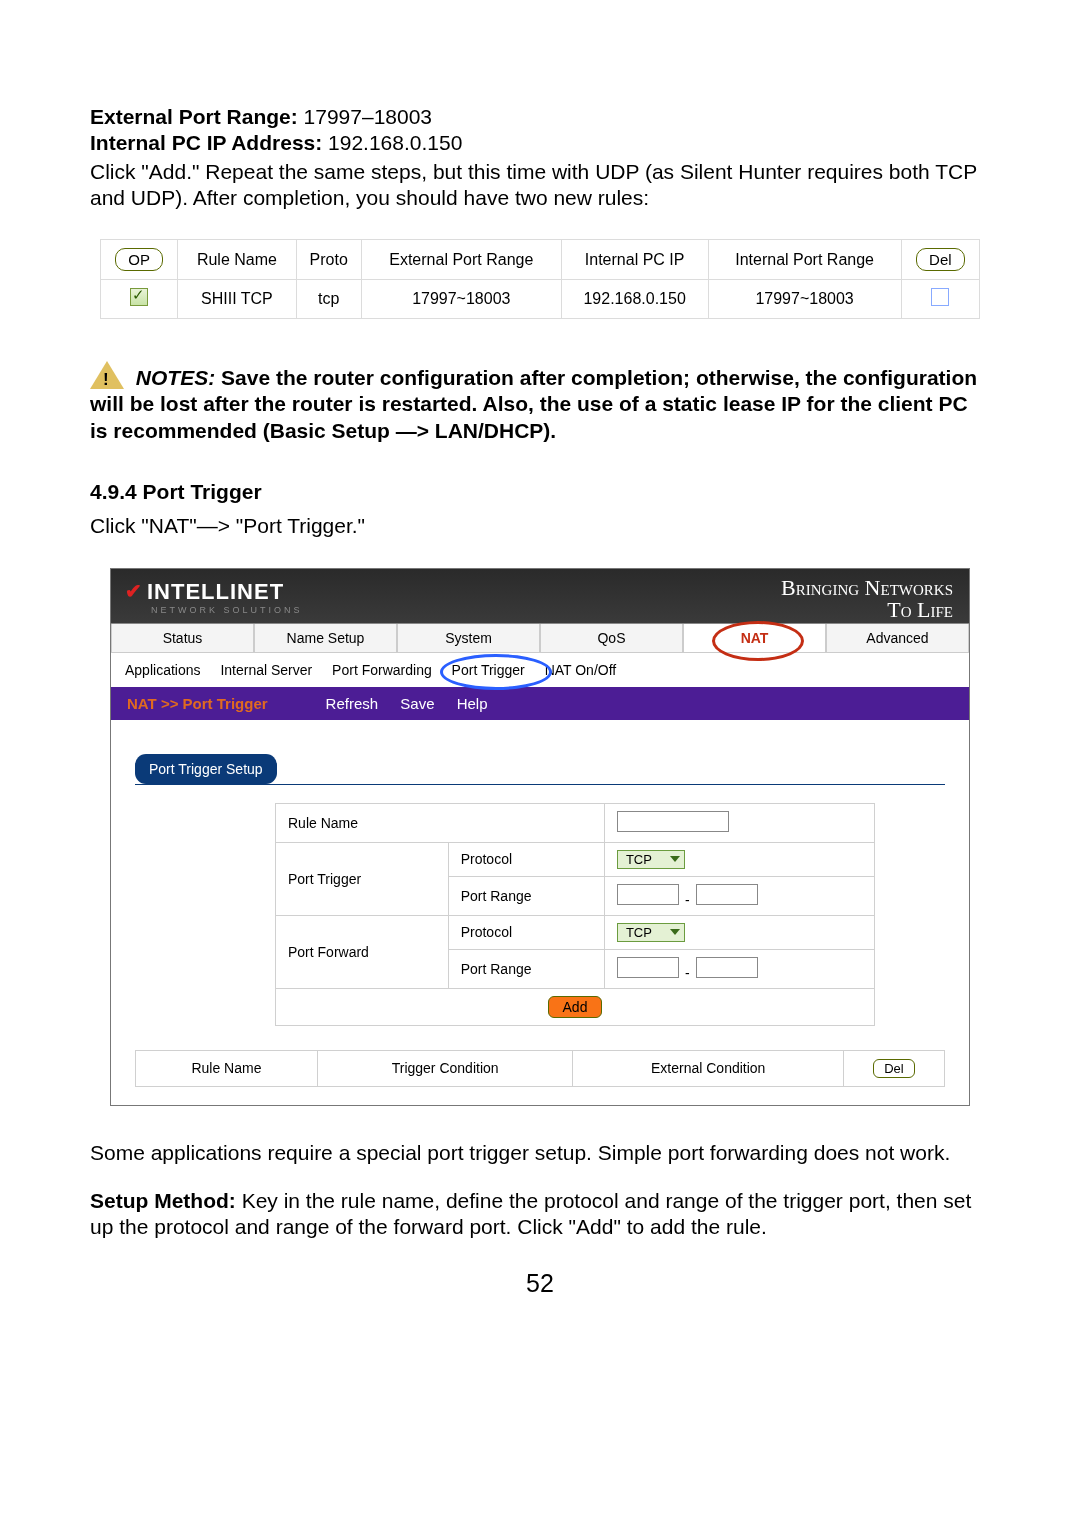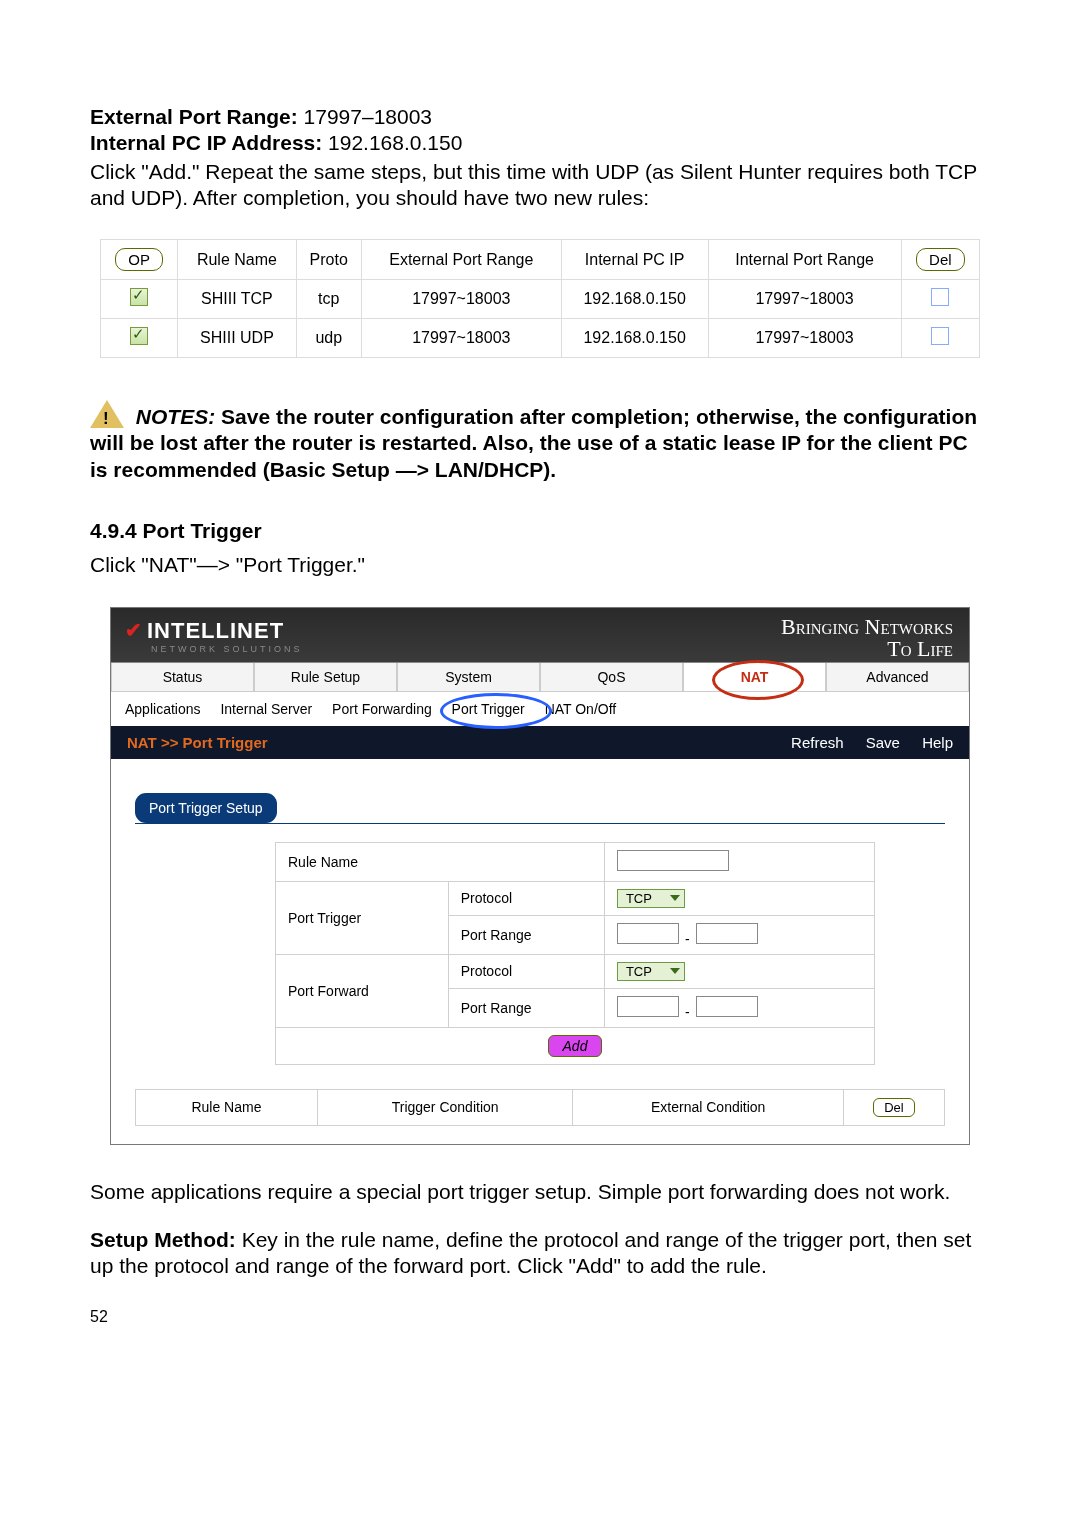--- a/index.html
+++ b/index.html
@@ -192,27 +192,28 @@
   .subnav .ring::after{
     content:"";
     position:absolute;
     left:-12px;top:-8px;
     width:106px;height:30px;
     border:3px solid #2a5fff;
     border-radius:50%;
     pointer-events:none;
   }
   .blackbar{
-    background:#0f172a;
+    background:#4c1d95;
     color:#fff;
     padding:8px 16px;
     display:flex;
-    justify-content:space-between;
+    justify-content:flex-start;
     align-items:center;
     font-size:15px;
+    gap:40px;
   }
   .blackbar .bc{color:#e06a20;font-weight:bold;}
   .blackbar .rtbtns span{margin-left:18px;}
   .greybar{
     height:34px;background:#fff;
   }
   .bluetab{
     background:#0a3a78;
     color:#fff;
     display:inline-block;
@@ -264,25 +265,24 @@
     border-top:6px solid #3a6b1a;
   }
   .range .txt{width:60px;}
   .range .dash{margin:0 6px;}
   .addbtn-row{
     text-align:center;
   }
   .addbtn{
     display:inline-block;
     border:1px solid #5a6a00;
-    background:#d946ef;
+    background:#f97316;
     border-radius:6px;
     padding:2px 14px;
     font-size:14px;
-    font-style:italic;
   }
   table.resbar{
     margin:24px 24px 18px 24px;
     width:calc(100% - 48px);
     border-collapse:collapse;
     font-size:14px;
   }
   table.resbar td{
     border:1px solid #d0d0d0;
     padding:8px 10px;
@@ -293,22 +293,22 @@
     display:inline-block;border:1px solid #5a6a00;background:#fff;border-radius:6px;padding:1px 10px;font-size:13px;
   }
   .after-router{
     margin-top:34px;
     font-size:21px;
     line-height:1.25;
   }
   .after-router p{margin:0 0 22px 0;}
   .after-router .sm{font-weight:bold;}
   .pageno{
-    text-align:left;
-    font-size:16px;
+    text-align:center;
+    font-size:25px;
     margin-top:28px;
   }
 </style>
 </head>
 <body>
 
 <div class="page">
 
   <div class="intro">
     <p class="kv"><span class="k">External Port Range:</span><span> 17997–18003</span></p>
@@ -330,50 +330,41 @@
       </tr>
       <tr>
         <td><span class="chk checked"></span></td>
         <td class="bluecell">SHIII TCP</td>
         <td>tcp</td>
         <td>17997~18003</td>
         <td>192.168.0.150</td>
         <td>17997~18003</td>
         <td><span class="chk empty"></span></td>
       </tr>
-      <tr>
-        <td><span class="chk checked"></span></td>
-        <td class="bluecell">SHIII UDP</td>
-        <td>udp</td>
-        <td>17997~18003</td>
-        <td>192.168.0.150</td>
-        <td>17997~18003</td>
-        <td><span class="chk empty"></span></td>
-      </tr>
     </tbody>
       </table>
   </div>
 
   <div class="notes">
     <span class="warnico"></span>
     <span class="notes-label">NOTES:</span><b>  Save the router configuration after completion; otherwise, the configuration will be lost after the router is restarted. Also, the use of a static lease IP for the client PC is recommended (Basic Setup —&gt; LAN/DHCP).</b>
   </div>
 
   <div class="sect">4.9.4 Port Trigger</div>
   <div class="sect-after">Click "NAT"—&gt; "Port Trigger."</div>
 
   <div class="router">
     <div class="router-top">
       <div class="logo"><span class="logo-check"></span><span>INTELLINET</span></div>
       <div class="logo-sub">NETWORK SOLUTIONS</div>
       <div class="slogan"><span>Bringing Networks</span><br><span>To Life</span></div>
     </div>
     <div class="tabs">
       <div class="tab">Status</div>
-      <div class="tab">Rule Setup</div>
+      <div class="tab">Name Setup</div>
       <div class="tab">System</div>
       <div class="tab">QoS</div>
       <div class="tab active tab-ring">NAT</div>
       <div class="tab">Advanced</div>
     </div>
     <div class="subnav">
       <span>Applications</span>
       <span>Internal Server</span>
       <span>Port Forwarding</span>
       <span class="ring">Port Trigger</span>

